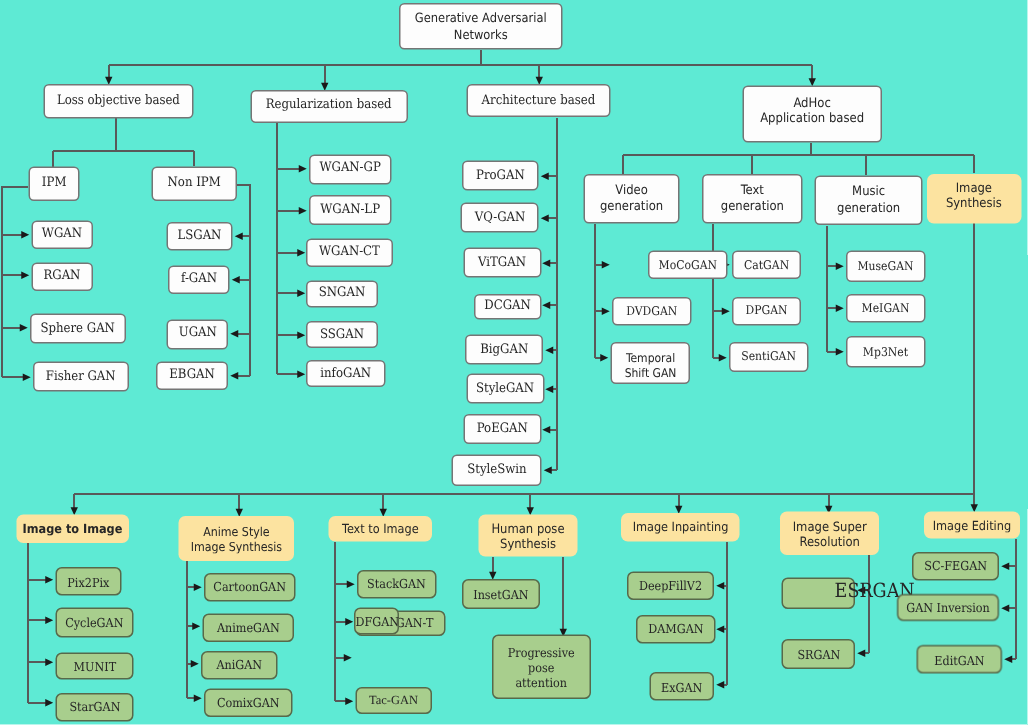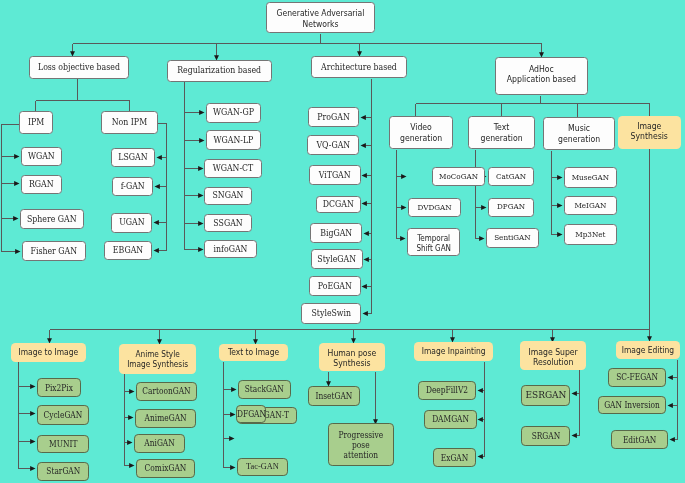--- a/index.html
+++ b/index.html
@@ -295,21 +295,21 @@
     </div>
     <div class="node n-plain f-serif" style="left: 563.9px; top: 167.1px; width: 52.9px; height: 20.8px; font-size: 8.05px; line-height: 9.821px;">
       <span class="lbl">MuseGAN</span>
     </div>
     <div class="node n-plain f-serif" style="left: 563.9px; top: 195.7px; width: 52.9px; height: 19.8px; font-size: 8.05px; line-height: 9.821px;">
       <span class="lbl">MeIGAN</span>
     </div>
     <div class="node n-plain f-serif" style="left: 563.9px; top: 224.2px; width: 52.9px; height: 20.5px; font-size: 8.05px; line-height: 9.821px;">
       <span class="lbl">Mp3Net</span>
     </div>
-    <div class="node n-yellow f-sans" style="left: 10.9px; top: 342.9px; width: 74.9px; height: 18.9px; font-size: 8.4px; line-height: 10.248px;">
+    <div class="node n-yellow f-sans" style="left: 10.9px; top: 342.9px; width: 74.9px; height: 18.9px; font-size: 8.4px; line-height: 10.248px; font-weight: bold;">
       <span class="lbl">Image to Image</span>
     </div>
     <div class="node n-yellow f-sans" style="left: 118.8px; top: 343.7px; width: 77.6px; height: 30px; font-size: 8.2px; line-height: 10.004px;">
       <span class="lbl">Anime Style<br>Image Synthesis</span>
     </div>
     <div class="node n-yellow f-sans" style="left: 219.3px; top: 343.7px; width: 68.6px; height: 17.6px; font-size: 8.4px; line-height: 10.248px;">
       <span class="lbl">Text to Image</span>
     </div>
     <div class="node n-yellow f-sans" style="left: 318.8px; top: 343.2px; width: 66.4px; height: 28.2px; font-size: 8.6px; line-height: 10.492px;">
       <span class="lbl" style="transform: translateY(1.3px);">Human pose<br>Synthesis</span>
@@ -367,21 +367,21 @@
     </div>
     <div class="node n-green f-serif" style="left: 418.3px; top: 380.5px; width: 57.4px; height: 19.4px; font-size: 8.3px; line-height: 10.126px;">
       <span class="lbl">DeepFillV2</span>
     </div>
     <div class="node n-green f-serif" style="left: 423.7px; top: 410.2px; width: 53.8px; height: 18.7px; font-size: 8.3px; line-height: 10.126px;">
       <span class="lbl">DAMGAN</span>
     </div>
     <div class="node n-green f-serif" style="left: 432.6px; top: 448.4px; width: 43.8px; height: 18.7px; font-size: 8.3px; line-height: 10.126px;">
       <span class="lbl">ExGAN</span>
     </div>
-    <div class="node n-green f-serif" style="left: 521.4px; top: 384.5px; width: 49.1px; height: 21.1px; font-size: 10px; line-height: 10.126px;">
+    <div class="node n-green f-serif" style="left: 521.4px; top: 384.5px; width: 49.1px; height: 21.1px; font-size: 13px; line-height: 10.126px; padding-left: 34px;">
       <span class="lbl">ESRGAN</span>
     </div>
     <div class="node n-green f-serif" style="left: 521.4px; top: 426.1px; width: 49.1px; height: 19.9px; font-size: 8.3px; line-height: 10.126px;">
       <span class="lbl">SRGAN</span>
     </div>
     <div class="node n-green f-serif" style="left: 608.3px; top: 368.2px; width: 57.6px; height: 18.5px; font-size: 8.3px; line-height: 10.126px;">
       <span class="lbl">SC-FEGAN</span>
     </div>
     <div class="node n-green f-serif" style="left: 597.6px; top: 395.7px; width: 68.8px; height: 18.3px; font-size: 8.3px; line-height: 10.126px;">
       <span class="lbl">GAN Inversion</span>

